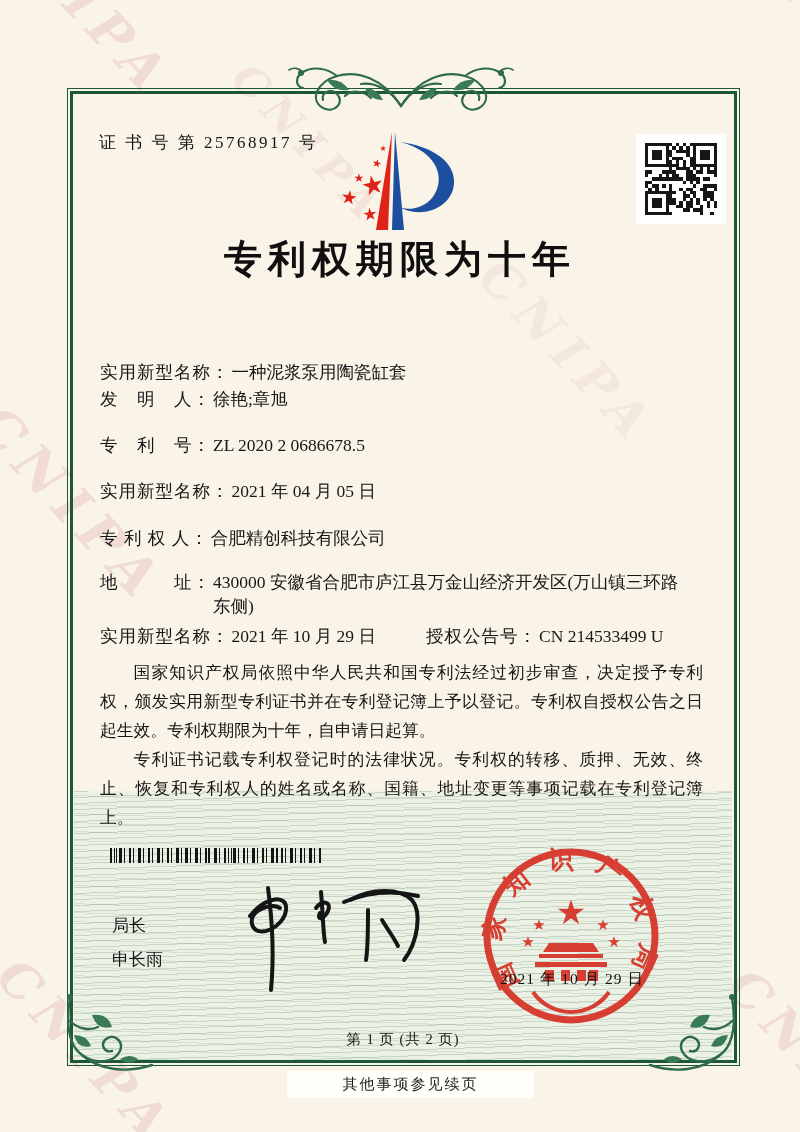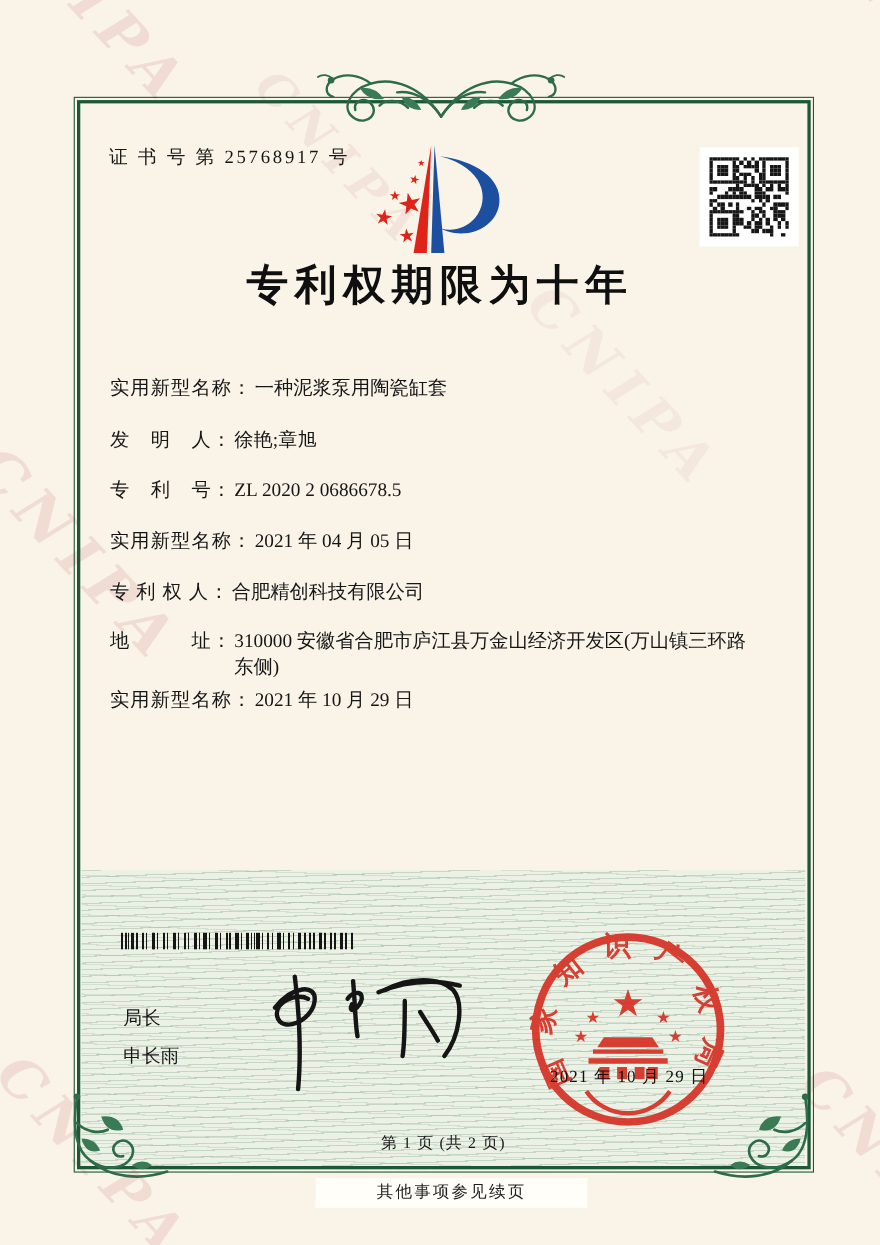--- a/index.html
+++ b/index.html
@@ -385,43 +385,48 @@
     <i style="left:13.71px;top:68.57px"></i>
     <i style="left:17.14px;top:68.57px"></i>
     <i style="left:20.57px;top:68.57px"></i>
     <i style="left:24.00px;top:68.57px"></i>
     <i style="left:54.86px;top:68.57px"></i>
     <i style="left:65.14px;top:68.57px"></i>
   </div>
 
 <div class="title">专利权期限为十年</div>
 
-<div class="frow" style="top:340px;">
+<div class="frow" style="top:360px;">
   <span class="flabel">实用新型名称：</span><span class="fvalue">一种泥浆泵用陶瓷缸套</span>
 </div>
 <div class="frow" style="top:387px;">
   <span class="flabel">发　明　人：</span><span class="fvalue">徐艳;章旭</span>
 </div>
 <div class="frow" style="top:433px;">
   <span class="flabel">专　利　号：</span><span class="fvalue">ZL 2020 2 0686678.5</span>
 </div>
 <div class="frow" style="top:479px;">
   <span class="flabel">实用新型名称：</span><span class="fvalue">2021 年 04 月 05 日</span>
 </div>
 <div class="frow" style="top:526px;">
   <span class="flabel">专 利 权 人：</span><span class="fvalue">合肥精创科技有限公司</span>
 </div>
 <div class="frow addr" style="top:570px;">
-  <span class="flabel">地　　　址：</span><span class="fvalue">310000 安徽省合肥市庐江县万金山经济开发区(万山镇三环路东侧)</span>
+  <span class="flabel">地　　　址：</span><span class="fvalue">430000 安徽省合肥市庐江县万金山经济开发区(万山镇三环路东侧)</span>
 </div>
 <div class="frow" style="top:624px;">
   <span class="flabel">实用新型名称：</span><span class="fvalue">2021 年 10 月 29 日</span>
+  <span class="pair2">
+    <span class="flabel">授权公告号：</span><span class="fvalue">CN 214533499 U</span>
+  </span>
 </div>
 
 <div class="paras">
+  <p>国家知识产权局依照中华人民共和国专利法经过初步审查，决定授予专利权，颁发实用新型专利证书并在专利登记簿上予以登记。专利权自授权公告之日起生效。专利权期限为十年，自申请日起算。</p>
+  <p>专利证书记载专利权登记时的法律状况。专利权的转移、质押、无效、终止、恢复和专利权人的姓名或名称、国籍、地址变更等事项记载在专利登记簿上。</p>
 </div>
 
 <div class="barcode"></div>
 
 <div class="signer-title">局长</div>
 <div class="signer-name">申长雨</div>
 
 <svg class="signature" viewBox="0 0 215 118">
   <g stroke="#151515" stroke-width="4" fill="none" stroke-linecap="round" stroke-linejoin="round">
     <path d="M28,40 C44,20 66,18 64,34 C62,52 34,64 30,48 C27,35 48,26 58,32"></path>

